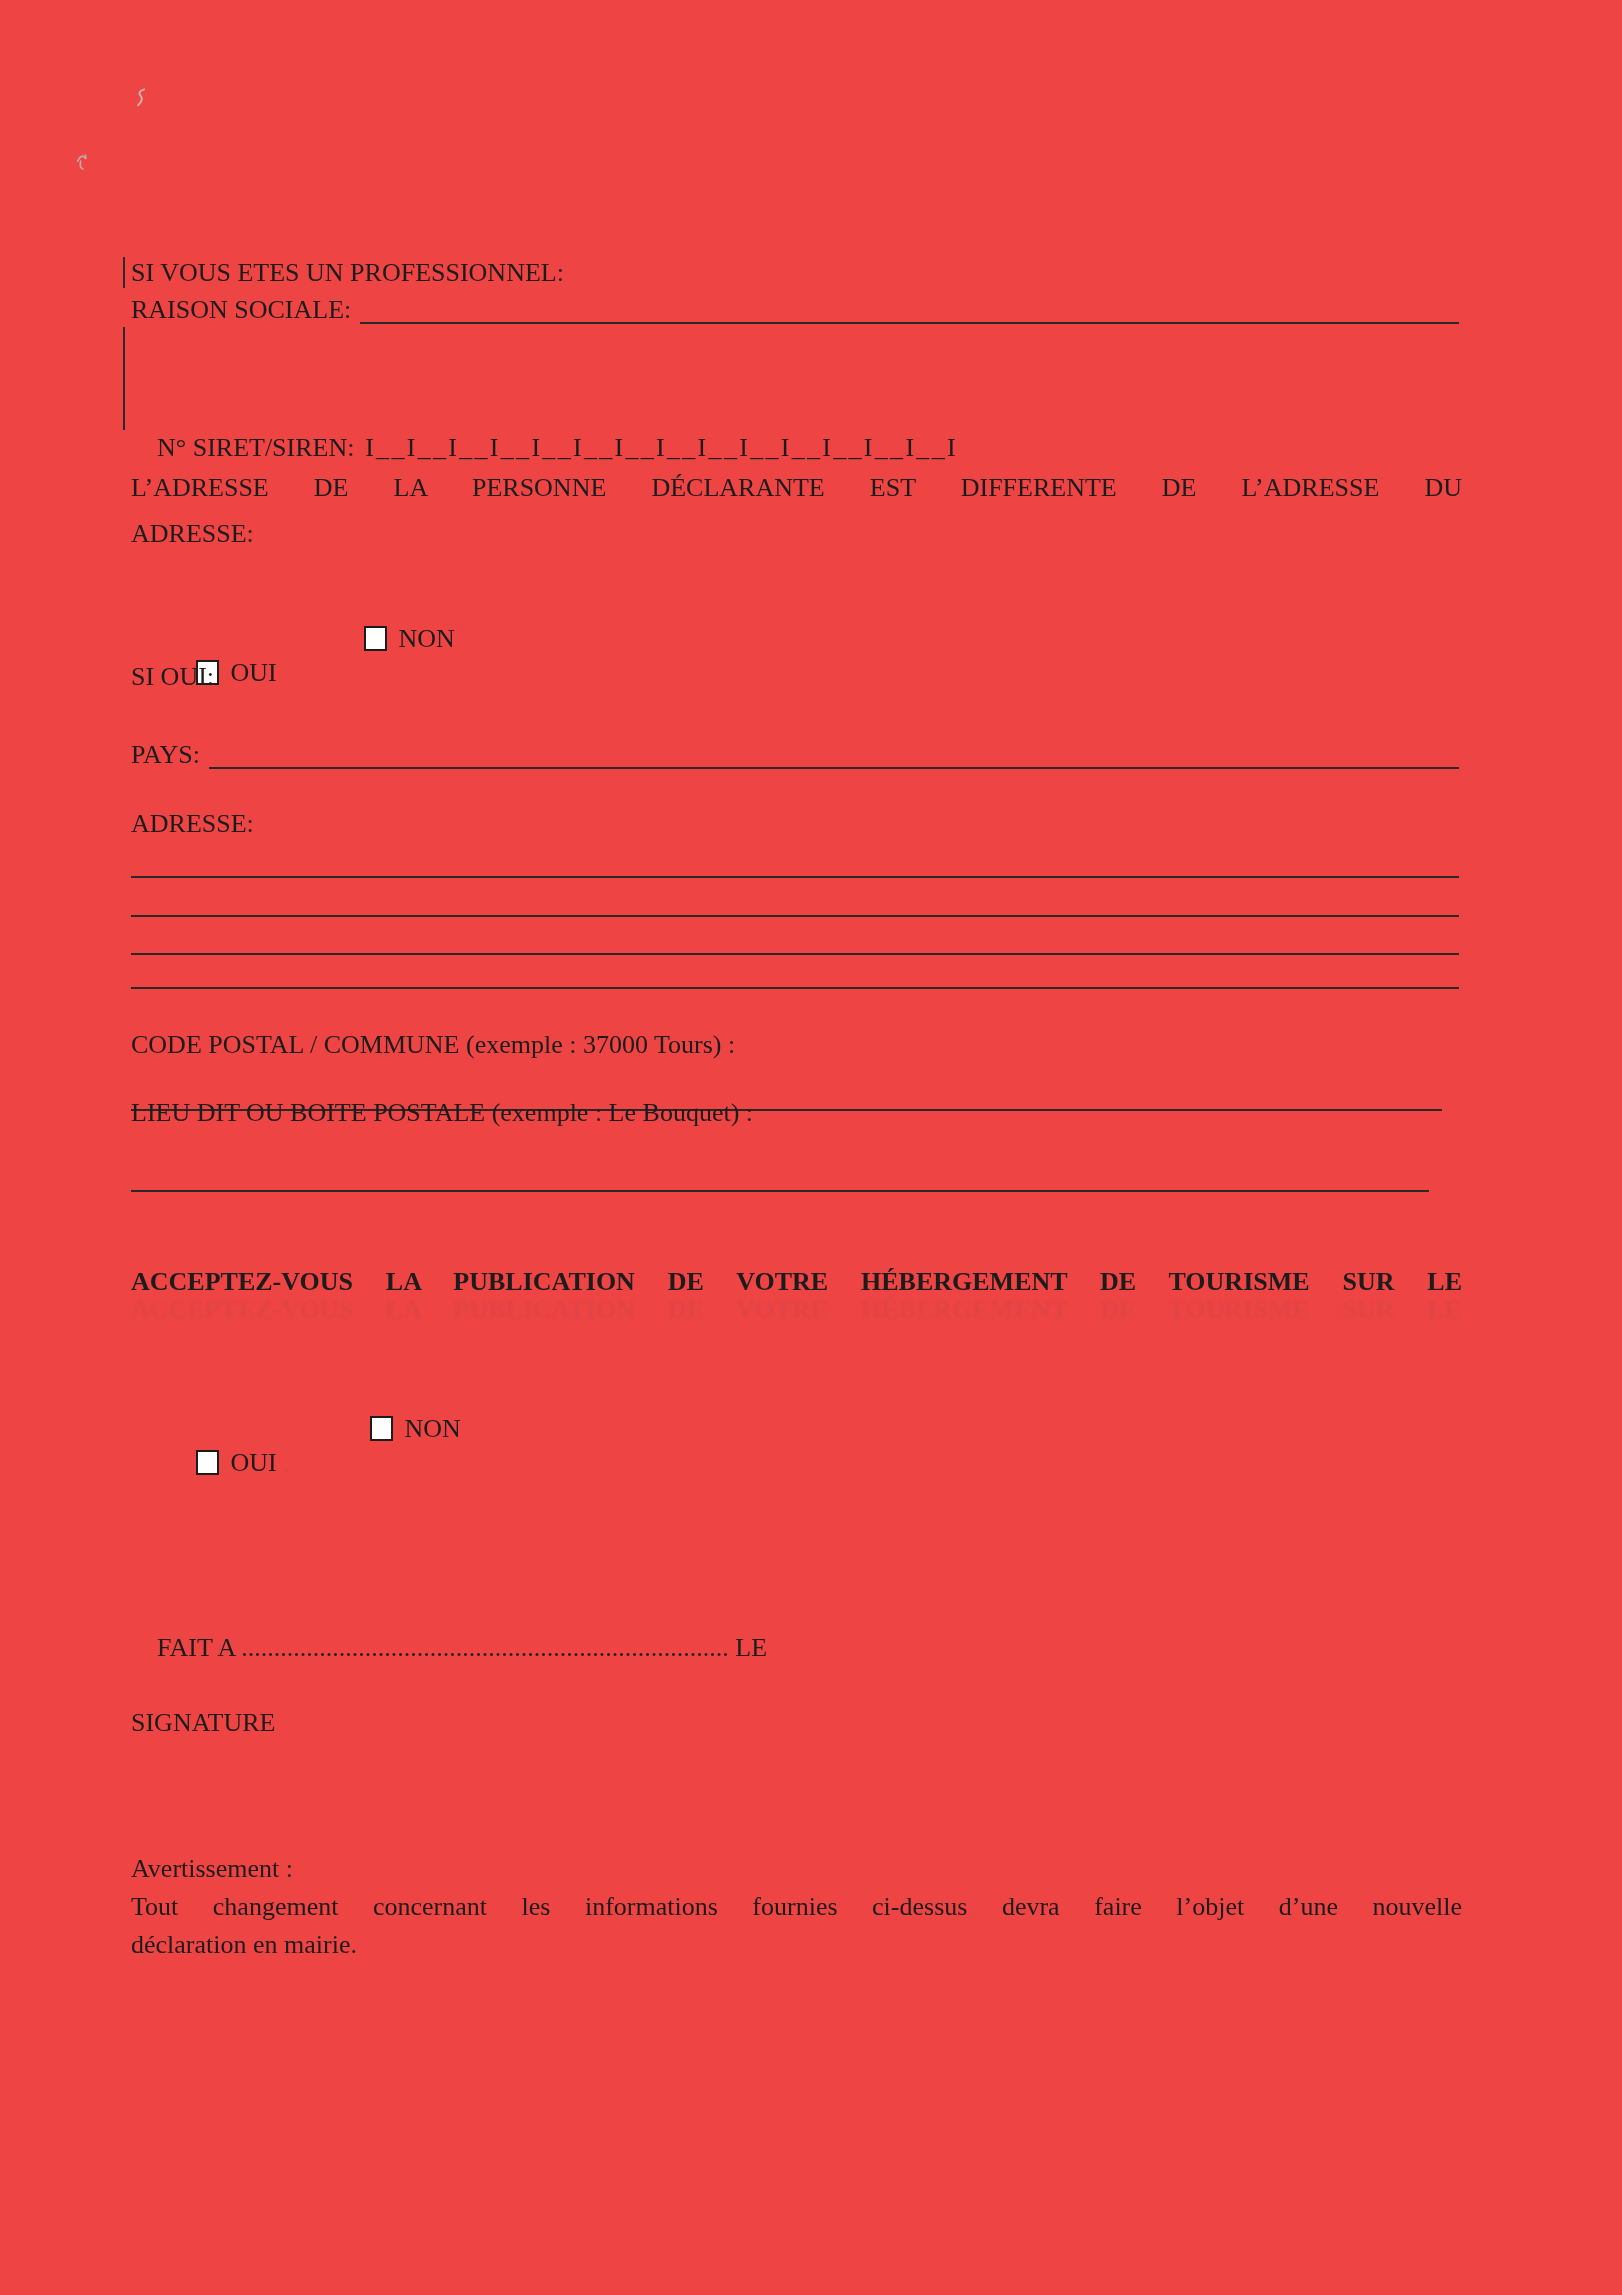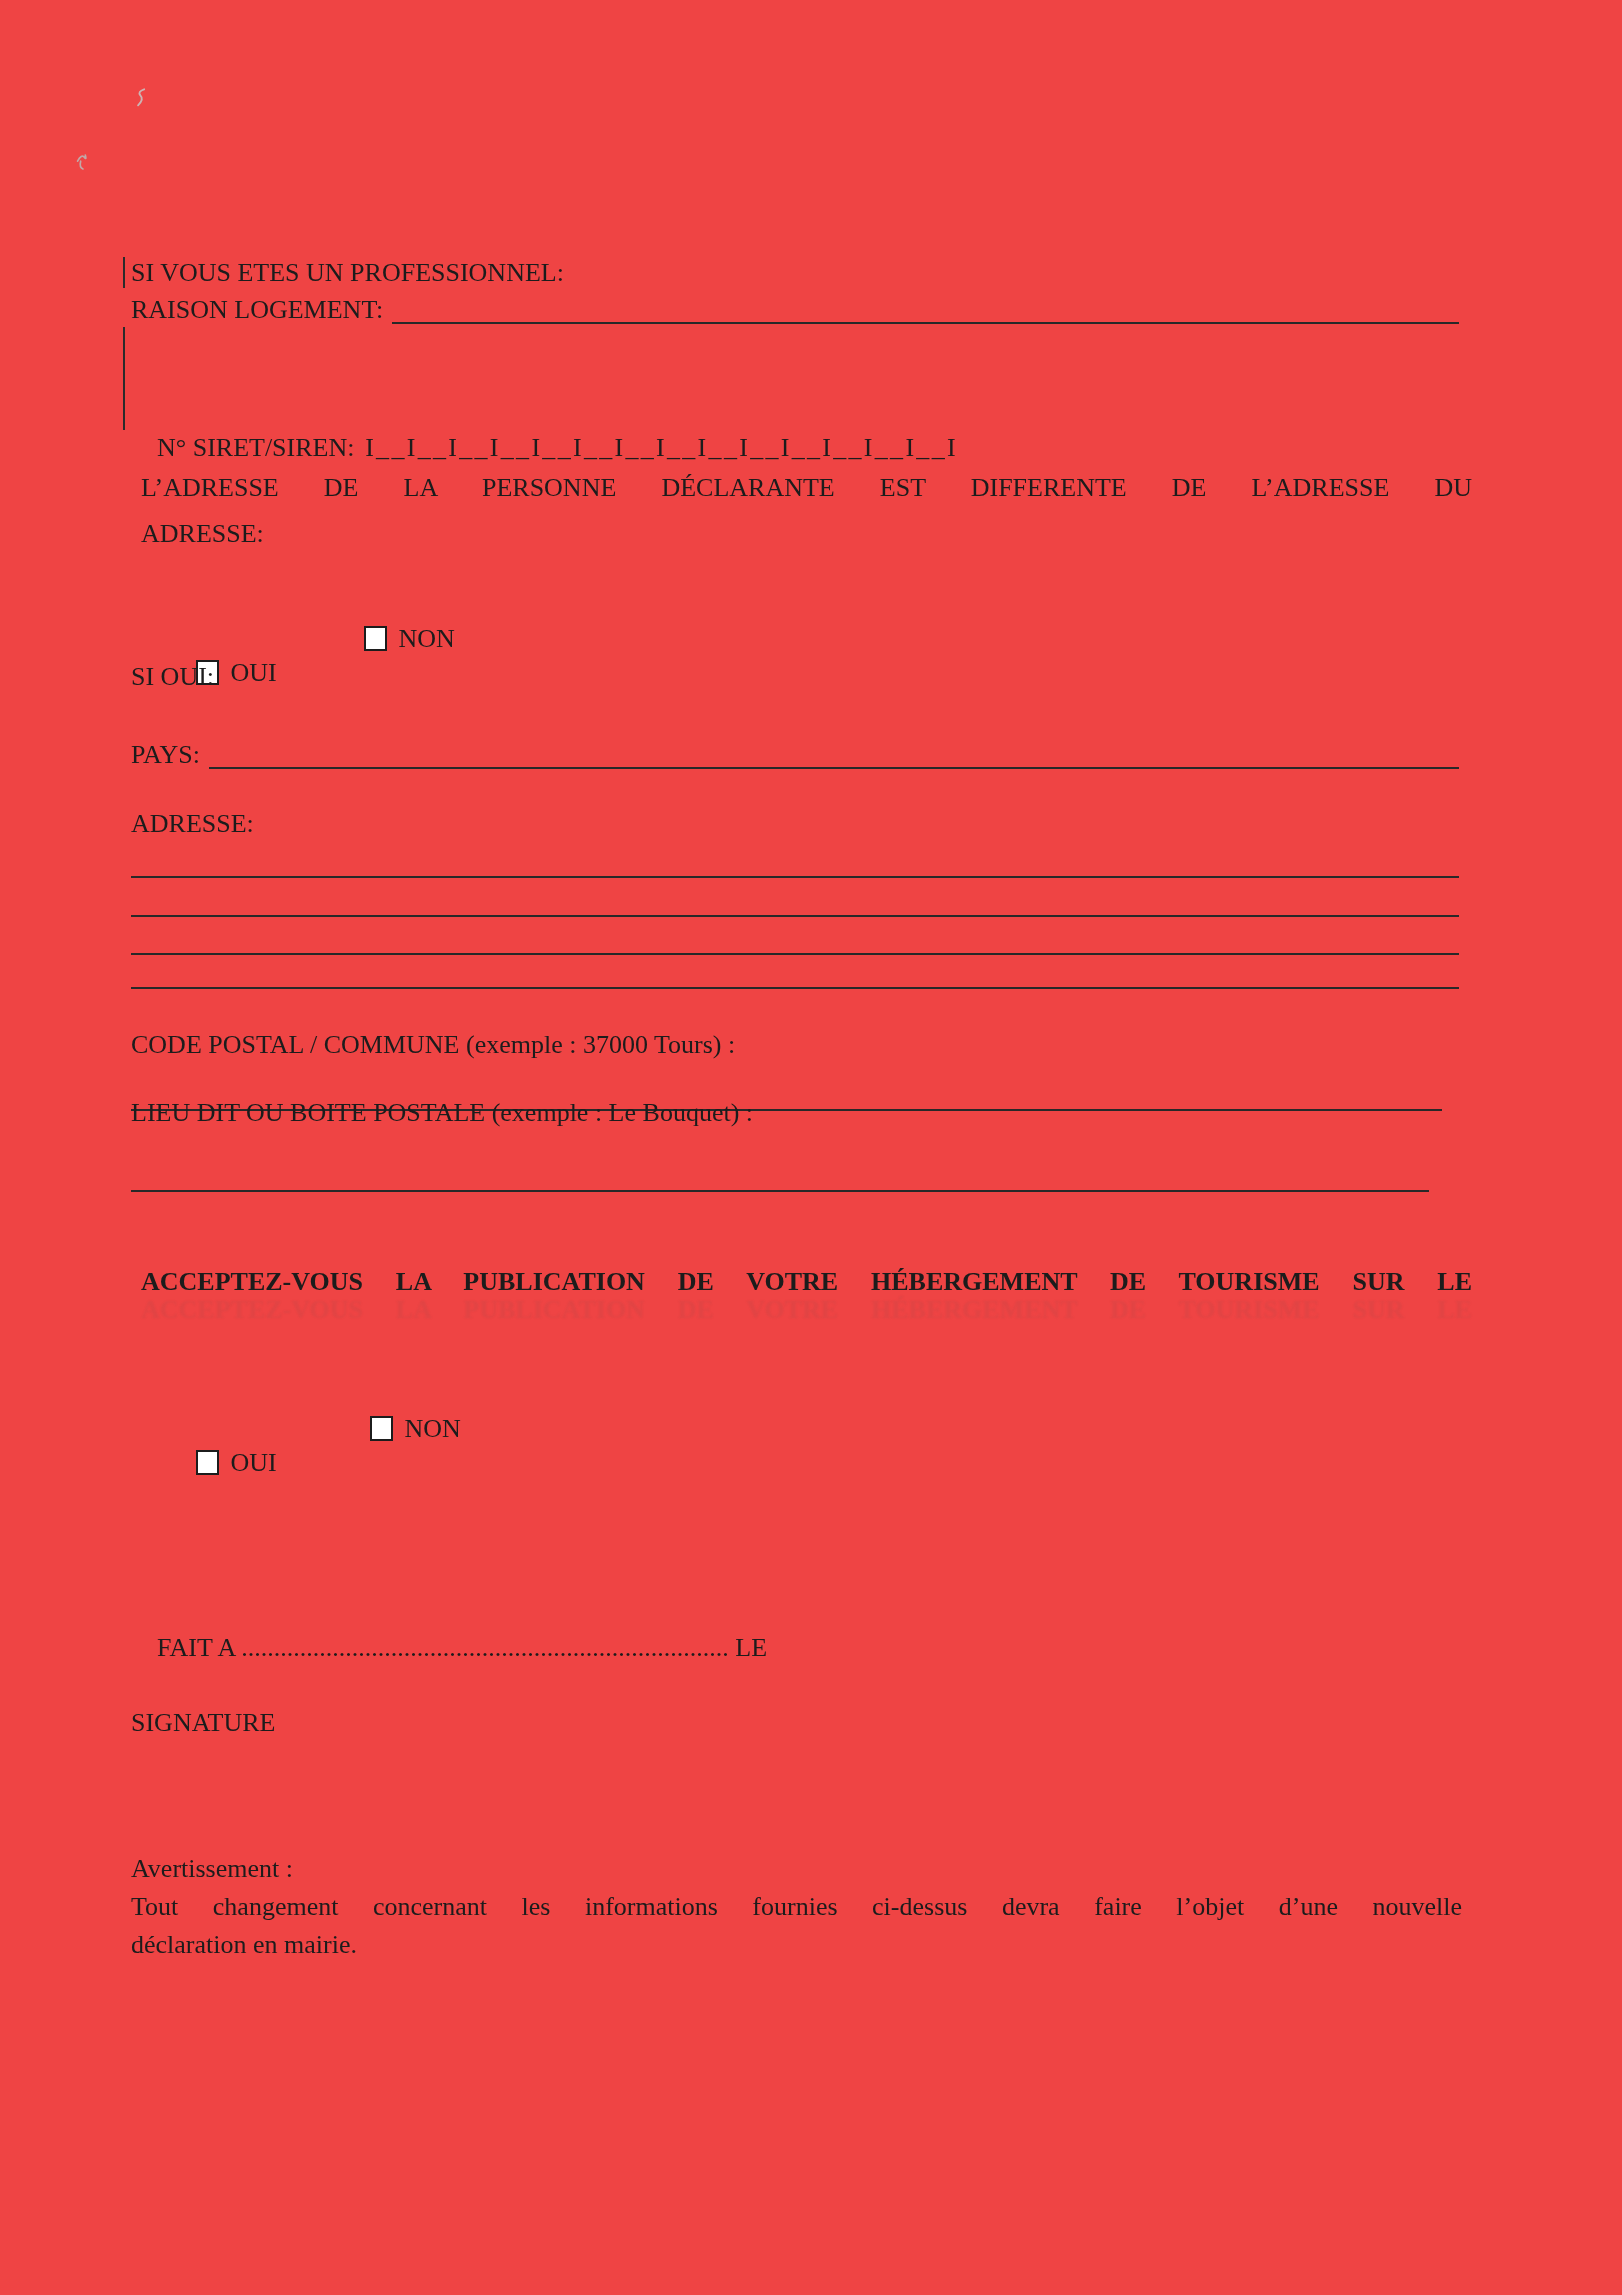--- a/index.html
+++ b/index.html
@@ -28,21 +28,20 @@
     flex: 1 1 auto;
     border-bottom: 2.3px solid #282828;
     margin: 0 0 3.1px 9.2px;
   }
   .para {
     position: absolute;
     left: 131px;
     width: 1331px;
     font-size: 26px;
     line-height: 46px;
-    margin-left: 10px;
   }
   .jline { text-align: justify; text-align-last: justify; }
   .ghosted { text-shadow: 0 27.5px 2.3px rgba(80,80,80,0.09); font-weight: bold; }
   .warn {
     position: absolute;
     left: 131px;
     width: 1331px;
     font-size: 26px;
     line-height: 38px;
   }
@@ -82,21 +81,21 @@
   <svg class="speck" style="left:76px; top:152px;" width="17" height="20" viewBox="0 0 22 26">
     <path d="M2 12 Q7 2 11 7 Q14 11 12 4 M6 12 Q4 20 9 22" fill="none" stroke="#b9b9b9" stroke-width="2.2" stroke-linecap="round"></path>
   </svg>
 
   <div class="revbar" style="left:123px; top:257px; height:31px;"></div>
   <div class="revbar" style="left:123px; top:327px; height:103px;"></div>
 
   <div class="row" style="top:256px;">SI VOUS ETES UN PROFESSIONNEL:</div>
 
   <div class="row flex-row" style="top:293px;">
-    <span>RAISON LOGEMENT:</span>
+    <span>RAISON SOCIALE:</span>
     <span class="fill-line"></span>
   </div>
 
   <div class="row" style="top:397px;">
     <span>N° SIRET/SIREN:</span><span class="siret-cells">I__I__I__I__I__I__I__I__I__I__I__I__I__I__I</span>
   </div>
 
   <div class="para" style="top:465px;">
     <div class="jline">L’ADRESSE DE LA PERSONNE DÉCLARANTE EST DIFFERENTE DE L’ADRESSE DU</div>
     <div>ADRESSE:</div>

